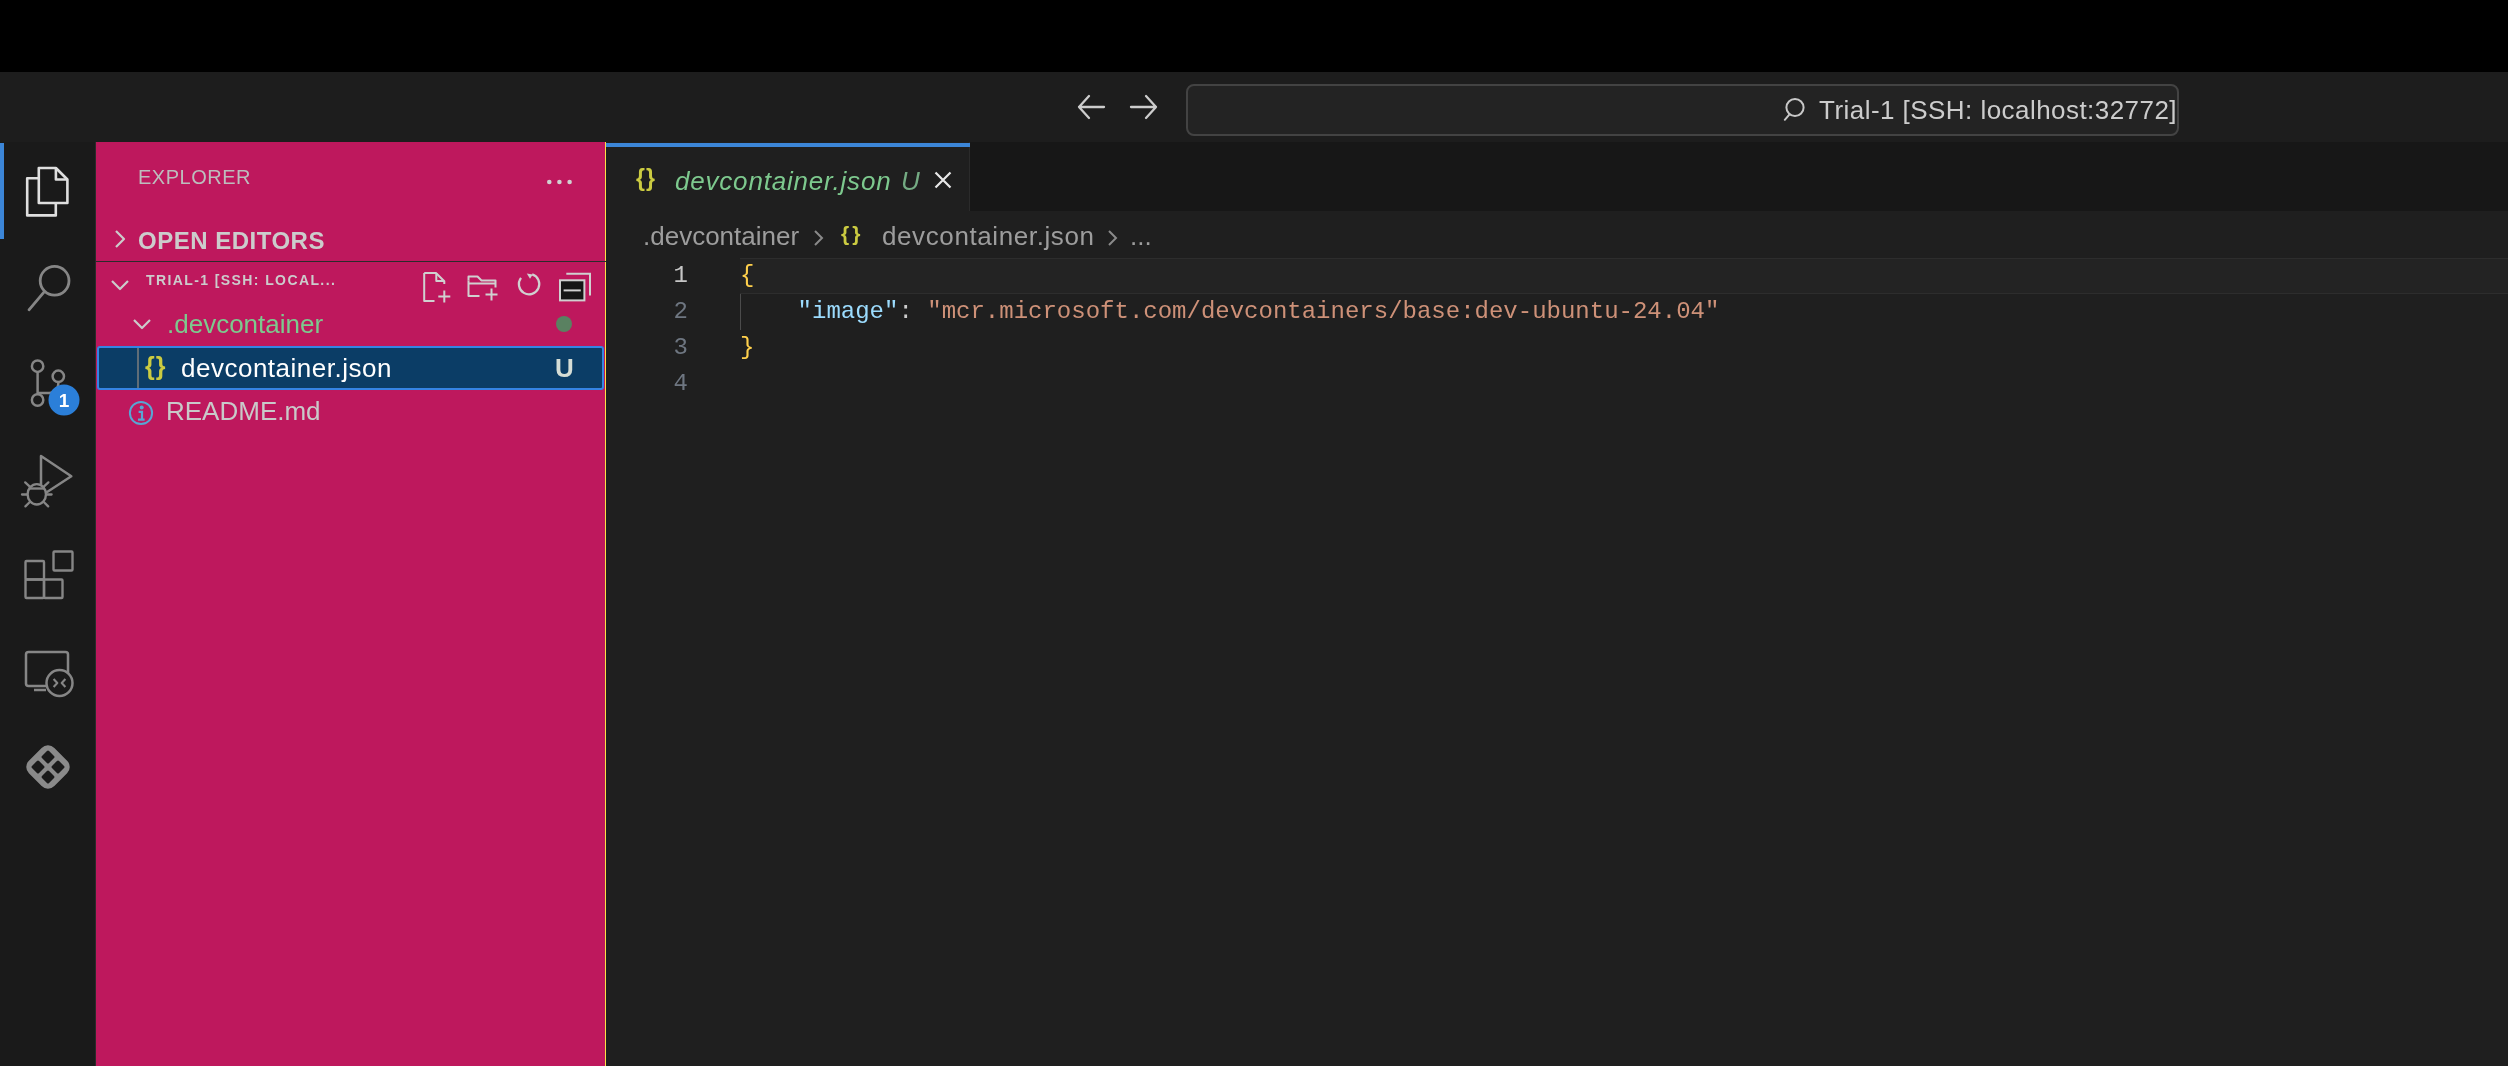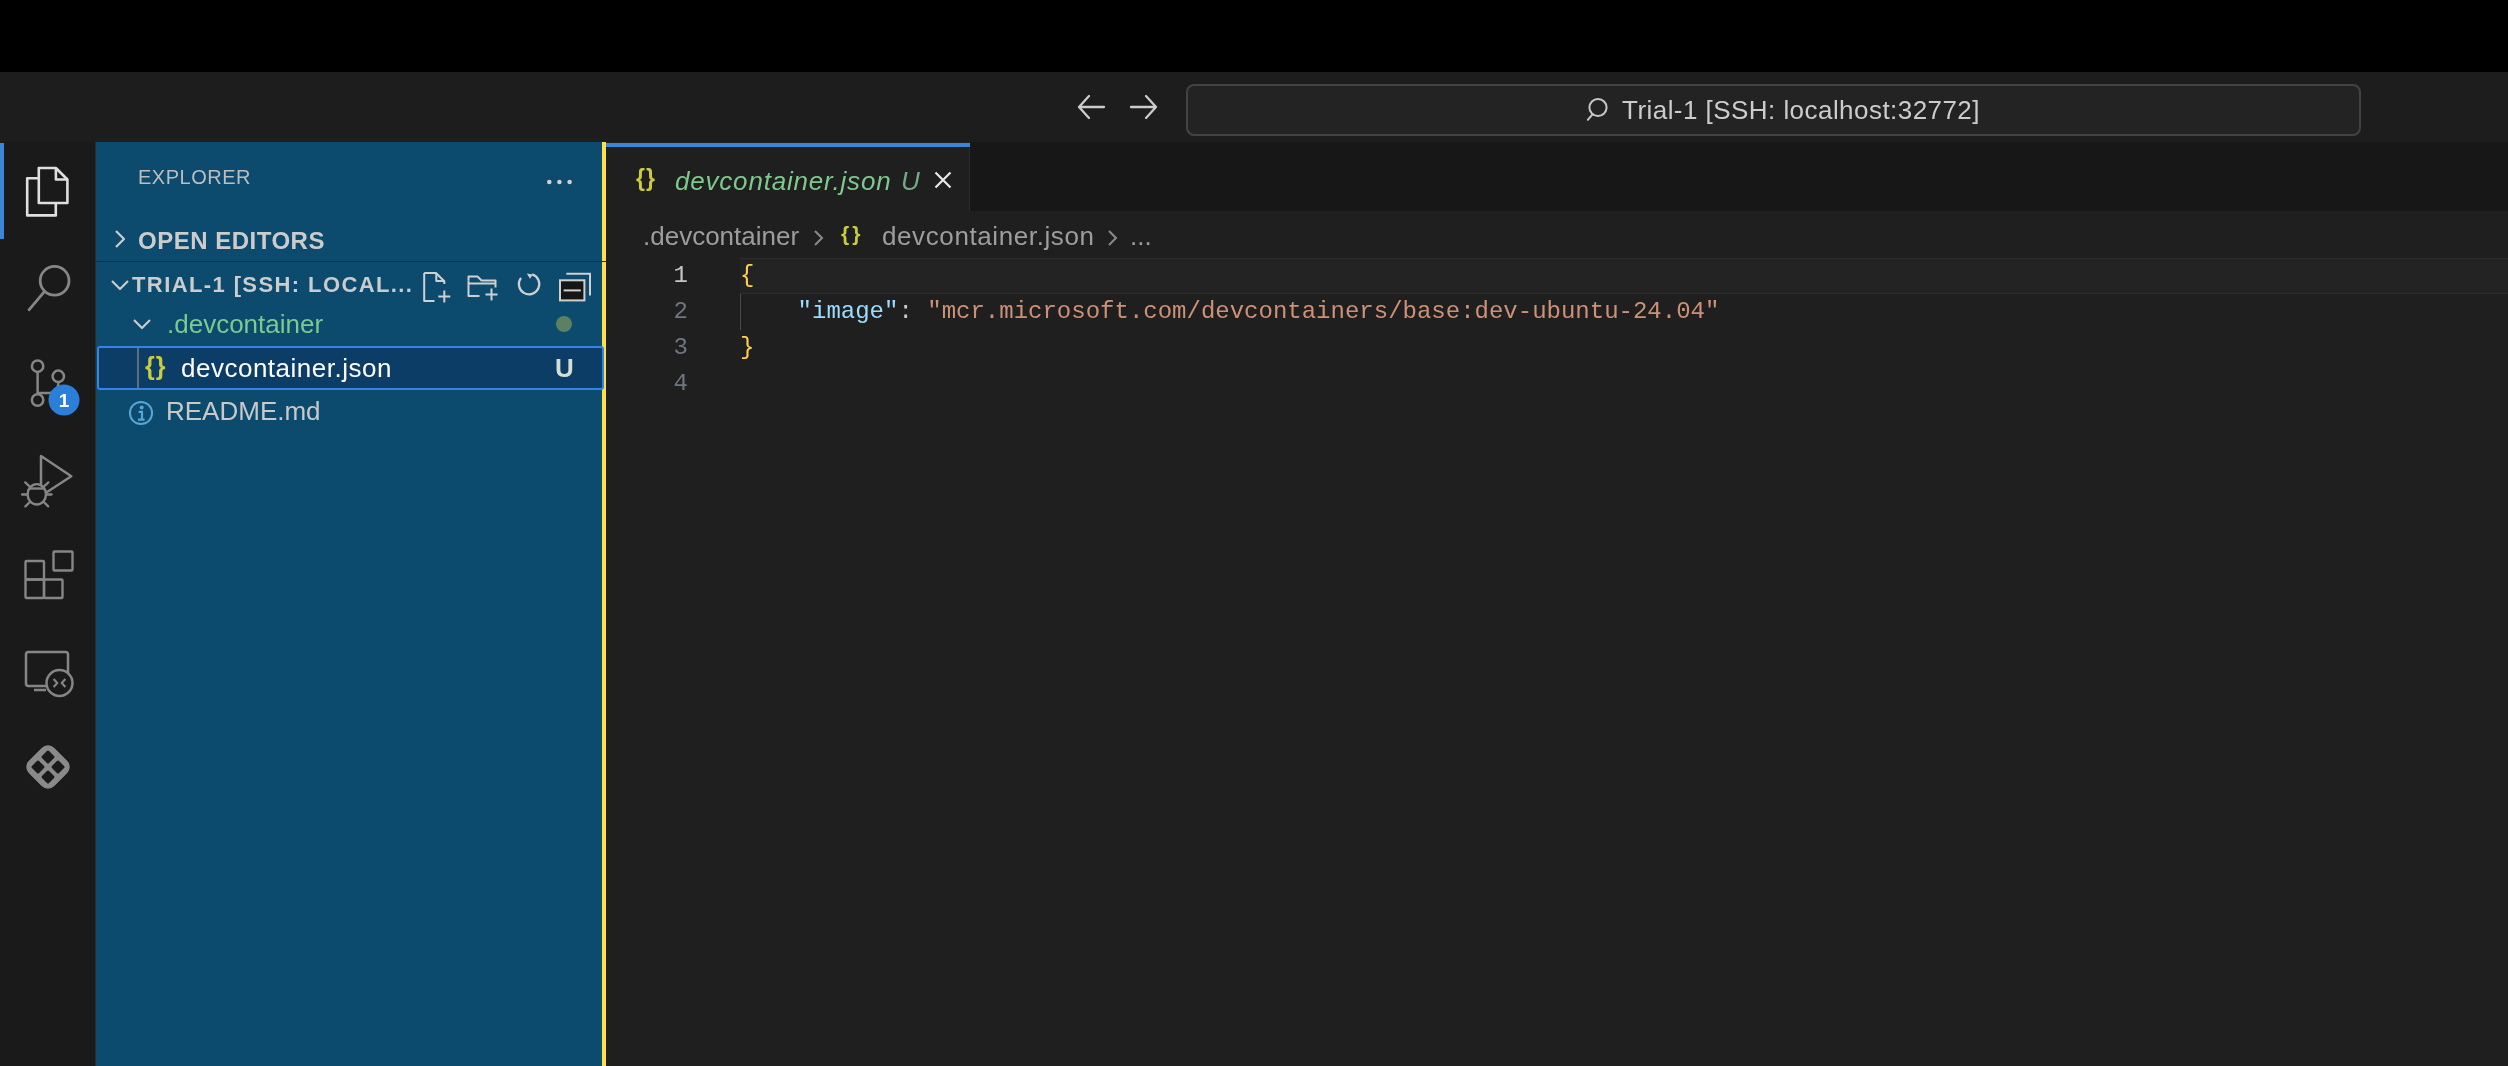--- a/index.html
+++ b/index.html
@@ -14,21 +14,21 @@
 <div class="abs" id="titlebar" style="left:0;top:72px;width:2508px;height:70px;background:#1d1d1d;">
 
   <svg class="abs" style="left:1076px;top:21px;" width="30" height="28" viewBox="0 0 30 28">
     <path d="M28,14 H3 M13,3 L3,14 l10,11" fill="none" stroke="#cccccc" stroke-width="2.3" stroke-linecap="round" stroke-linejoin="round"></path>
   </svg>
 
   <svg class="abs" style="left:1129px;top:21px;" width="30" height="28" viewBox="0 0 30 28">
     <path d="M2,14 H27 M17,3 l10,11 -10,11" fill="none" stroke="#cccccc" stroke-width="2.3" stroke-linecap="round" stroke-linejoin="round"></path>
   </svg>
 
-  <div class="abs" style="left:1186px;top:12px;width:1175px;height:52px;background:#232323;border:2px solid #434343;border-radius:8px;display:flex;align-items:center;justify-content:center;padding-left:18px;">
+  <div class="abs" style="left:1186px;top:12px;width:993px;height:52px;background:#232323;border:2px solid #434343;border-radius:8px;display:flex;align-items:center;justify-content:flex-end;padding-left:18px;">
     <svg width="28" height="28" viewBox="0 0 28 28" style="margin-right:9px;">
       <circle cx="13" cy="11.5" r="8.6" fill="none" stroke="#c8c8c8" stroke-width="2"></circle>
       <path d="M7.5,18.4 L2.8,23.8" fill="none" stroke="#c8c8c8" stroke-width="2" stroke-linecap="round"></path>
     </svg>
     <span style="font-size:26px;color:#cccccc;letter-spacing:0.45px;">Trial-1 [SSH: localhost:32772]</span>
   </div>
 </div>
 
 <div class="abs" id="activitybar" style="left:0;top:142px;width:96px;height:924px;background:#1a1a1a;border-right:1px solid #2b2b2b;">
 
@@ -93,39 +93,39 @@
     <rect x="-18" y="-18" width="36" height="36" rx="9" fill="#8a8a8a" transform="translate(26,26) rotate(45)"></rect>
     <g fill="#1a1a1a">
       <rect x="-5" y="-5" width="10" height="10" rx="1.5" transform="translate(26,16) rotate(45)"></rect>
       <rect x="-5" y="-5" width="10" height="10" rx="1.5" transform="translate(26,36) rotate(45)"></rect>
       <rect x="-5" y="-5" width="10" height="10" rx="1.5" transform="translate(16,26) rotate(45)"></rect>
       <rect x="-5" y="-5" width="10" height="10" rx="1.5" transform="translate(36,26) rotate(45)"></rect>
     </g>
   </svg>
 </div>
 
-<div class="abs" id="sidebar" style="left:96px;top:142px;width:510px;height:924px;background:#0c4a6e;border-right:4px solid #fde047;color:#cccccc;">
+<div class="abs" id="sidebar" style="left:96px;top:142px;width:510px;height:924px;background:#be185d;border-right:1px solid #fde047;color:#cccccc;">
   <div class="abs" style="left:42px;top:24px;font-size:20px;letter-spacing:0.5px;color:#bdbdbd;">EXPLORER</div>
 
   <svg class="abs" style="left:448px;top:35px;" width="32" height="10" viewBox="0 0 32 10">
     <circle cx="5.3" cy="5" r="2.3" fill="#d0d0d0"></circle>
       <circle cx="15.4" cy="5" r="2.3" fill="#d0d0d0"></circle>
       <circle cx="25.6" cy="5" r="2.3" fill="#d0d0d0"></circle>
   </svg>
 
   <svg class="abs" style="left:15px;top:87px;" width="18" height="20" viewBox="0 0 18 20">
     <path d="M5,2 l8,8 -8,8" fill="none" stroke="#cccccc" stroke-width="2.2" stroke-linejoin="round"></path>
   </svg>
   <div class="abs" style="left:42px;top:85px;font-size:24px;font-weight:bold;letter-spacing:0.5px;color:#cccccc;">OPEN EDITORS</div>
   <div class="abs" style="left:0;top:119px;width:510px;height:1px;background:#2b2b2b;"></div>
 
   <svg class="abs" style="left:14px;top:134px;" width="20" height="18" viewBox="0 0 20 18">
     <path d="M2,5 l8,8 8,-8" fill="none" stroke="#cccccc" stroke-width="2.2" stroke-linejoin="round"></path>
   </svg>
-  <div class="abs" style="left:36px;top:130px;font-size:22px;font-weight:bold;letter-spacing:1.4px;color:#cccccc;">TRIAL-1 [SSH: LOCAL...</div>
+  <div class="abs" style="left:50px;top:130px;font-size:14px;font-weight:bold;letter-spacing:1.4px;color:#cccccc;">TRIAL-1 [SSH: LOCAL...</div>
 
   <svg class="abs" style="left:324px;top:127px;" width="34" height="34" viewBox="0 0 34 34">
     <g fill="none" stroke="#d0d0d0" stroke-width="2" stroke-linejoin="round">
       <path d="M4.2,4 H16 l8.3,8.3 V15"></path>
       <path d="M4.2,4 V32 h10.3"></path>
       <path d="M16.3,4 v8 h8"></path>
       <path d="M24.3,21.5 v12 M18.3,27.5 h12"></path>
     </g>
   </svg>
 

